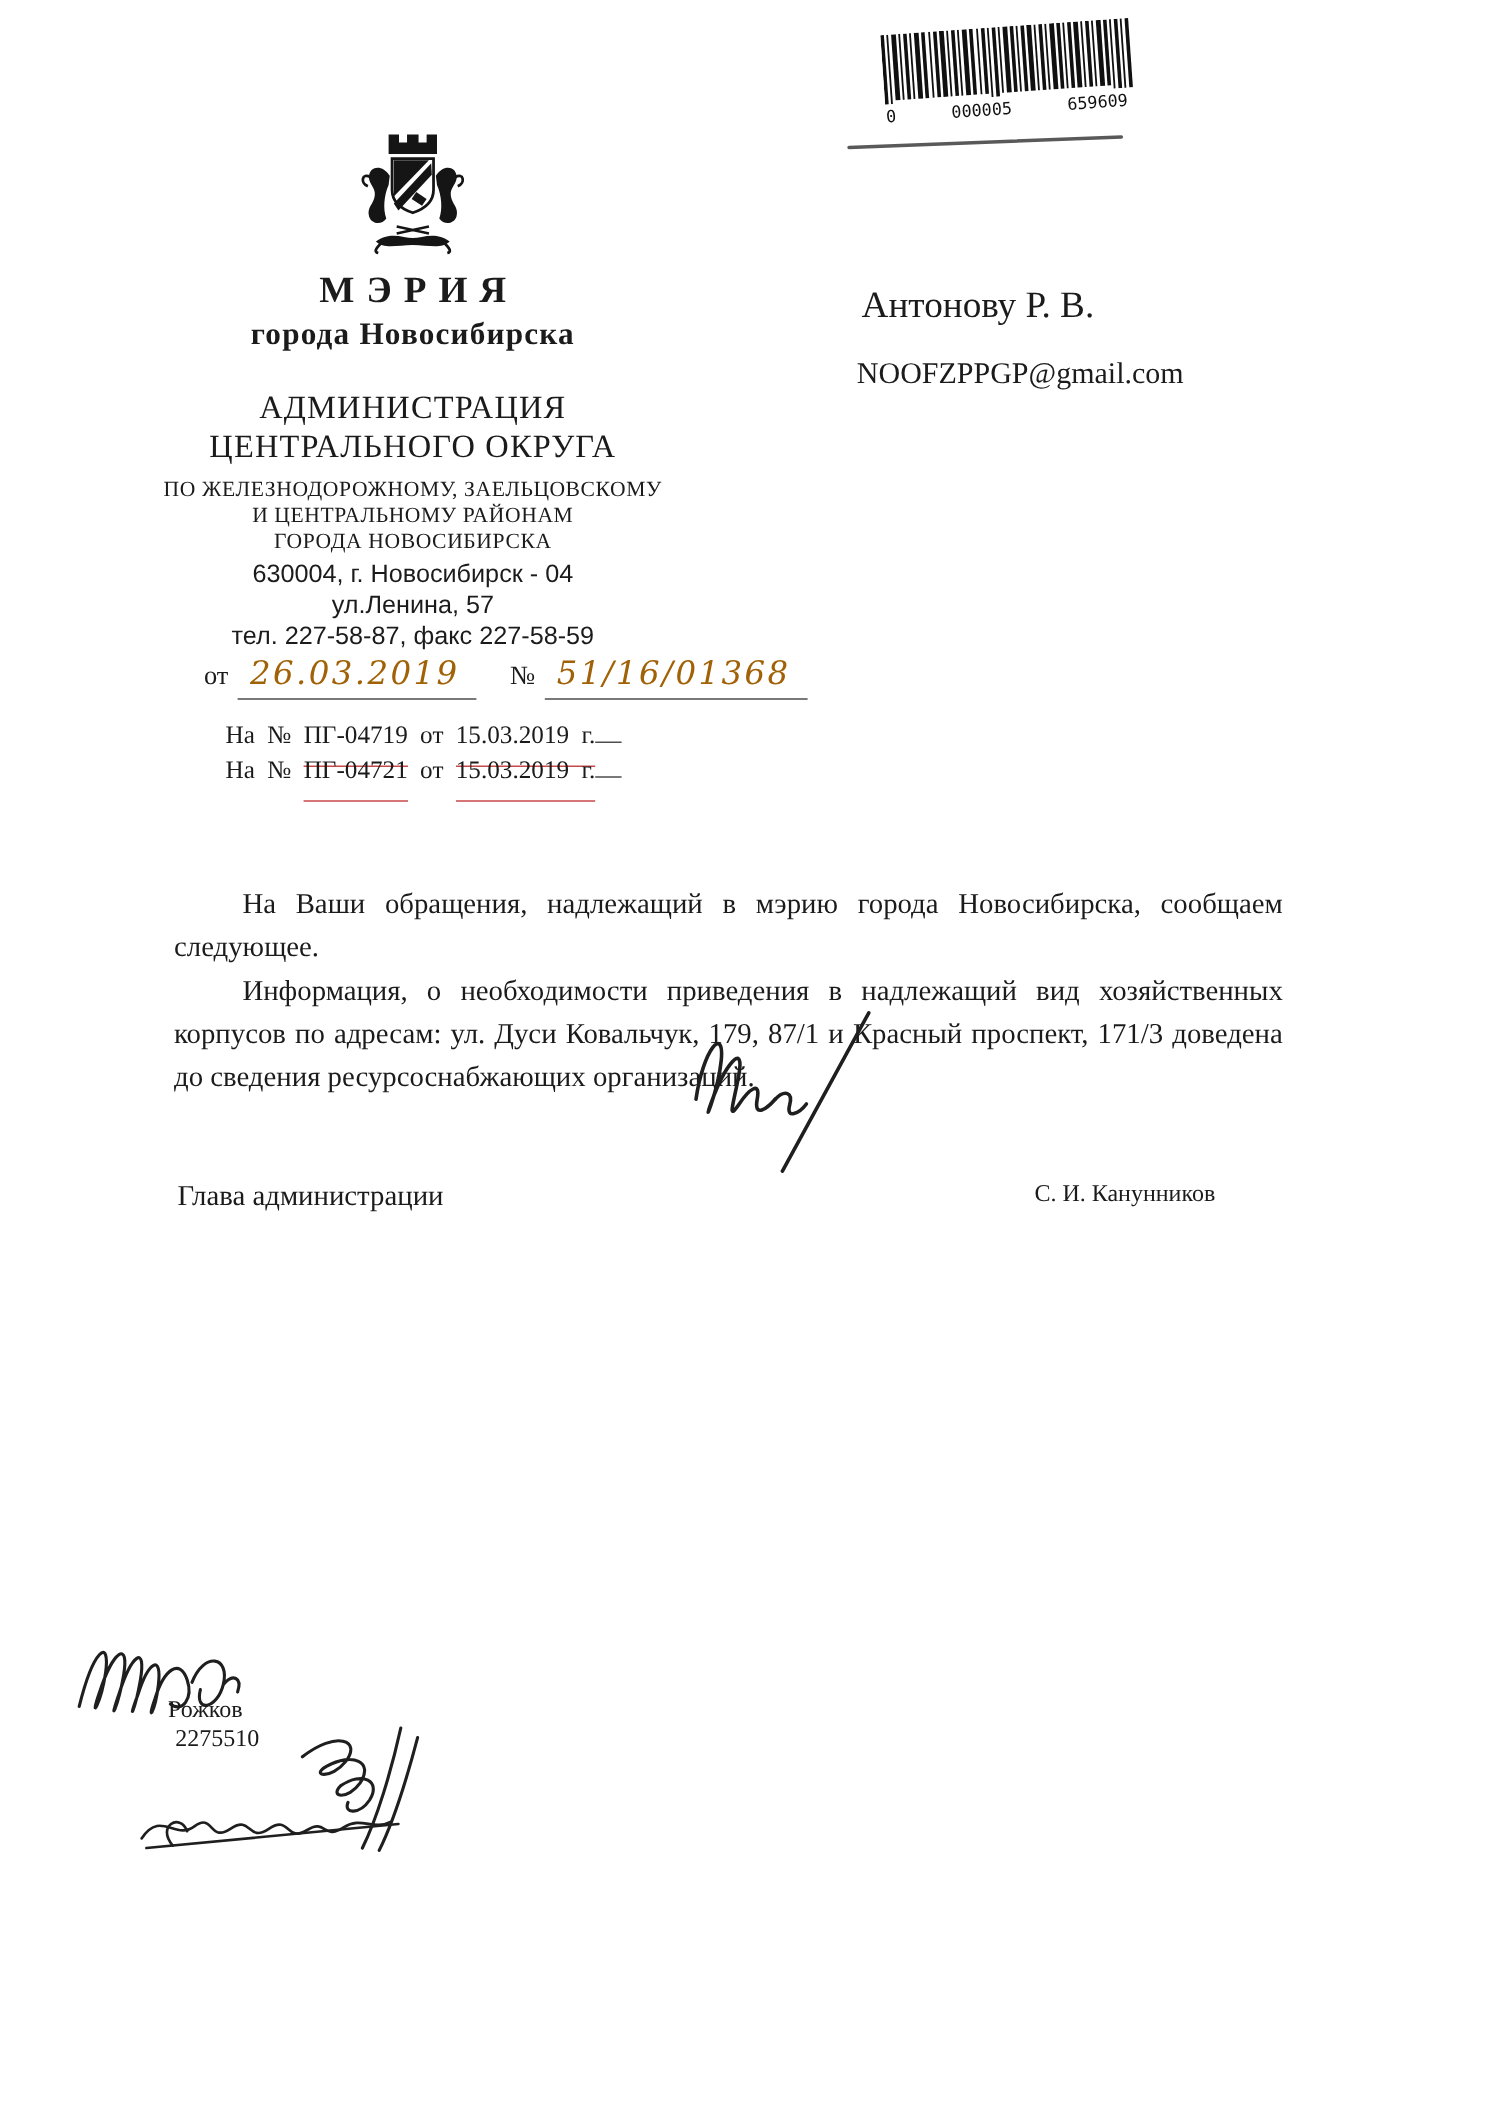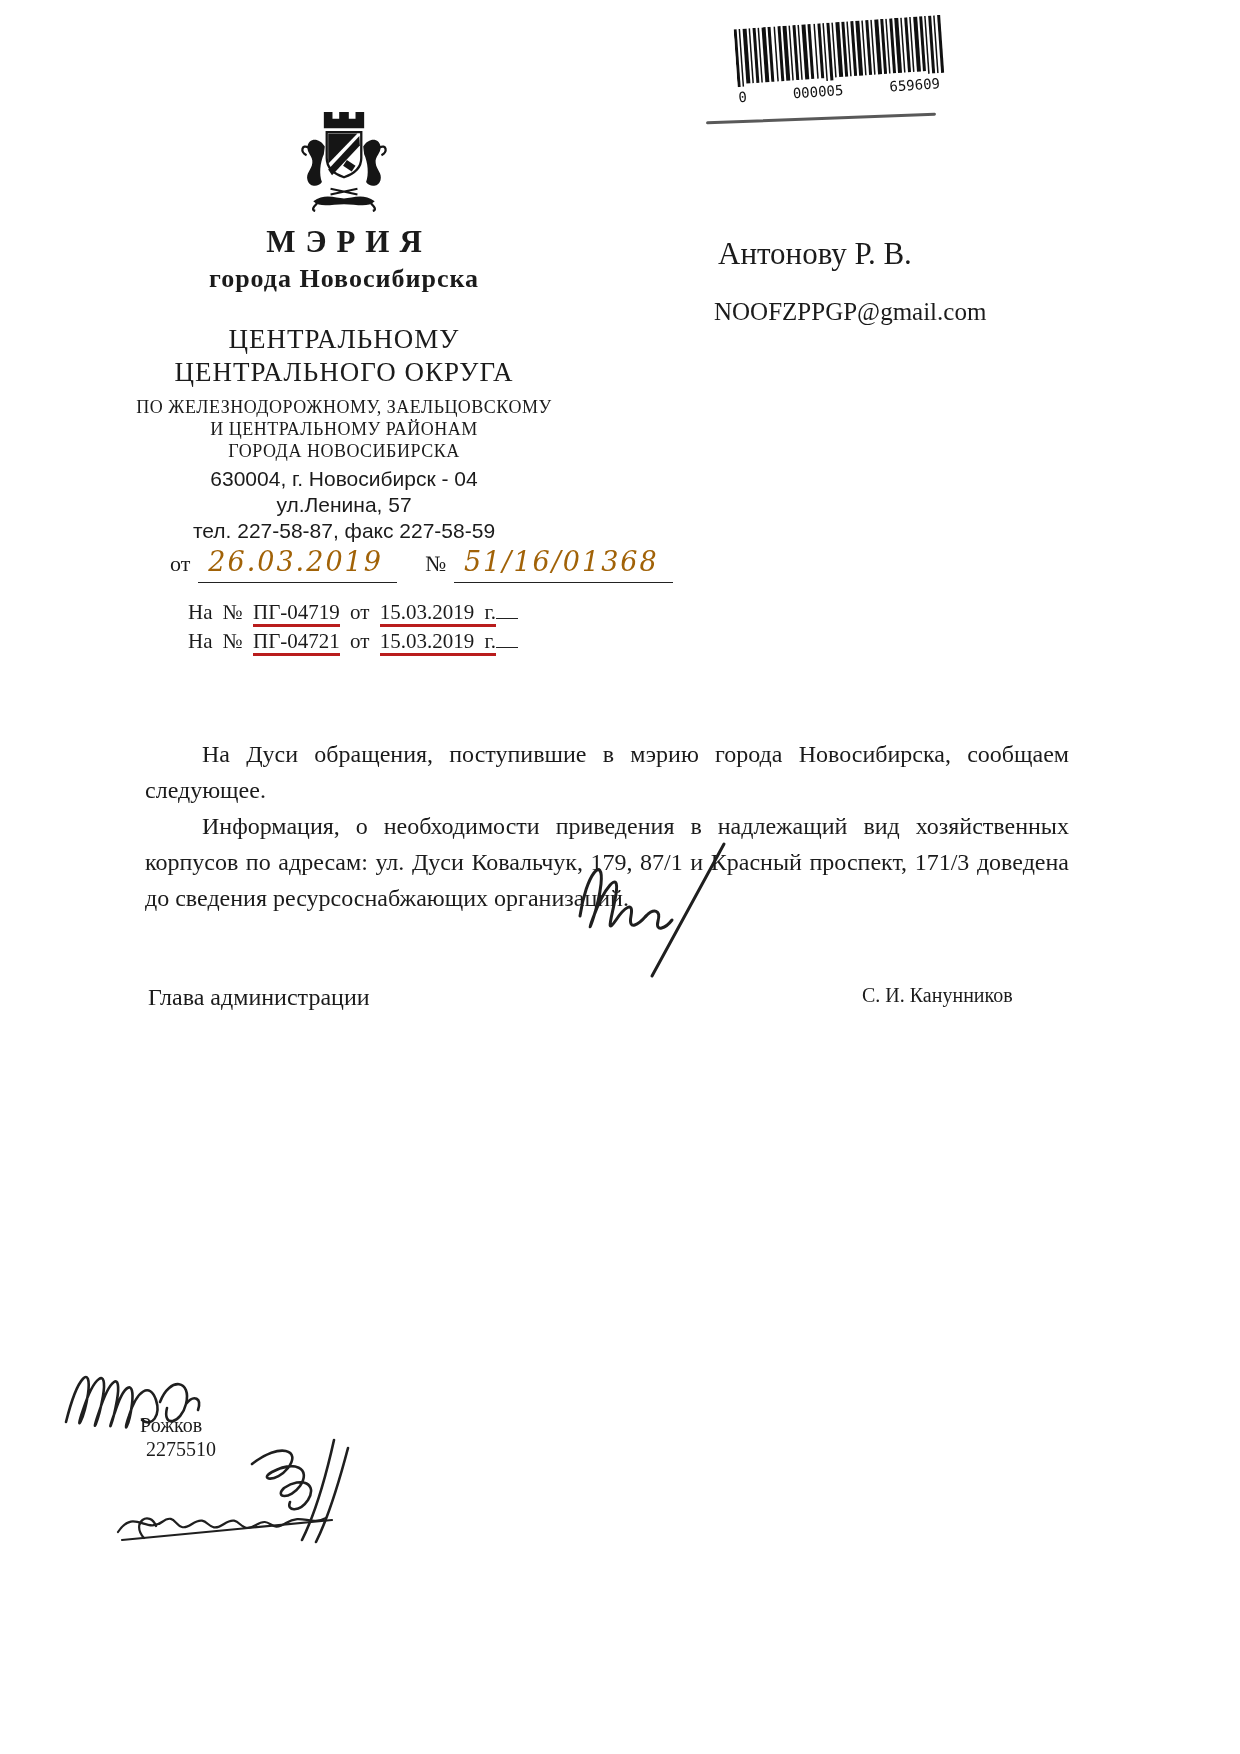--- a/index.html
+++ b/index.html
@@ -33,21 +33,21 @@
   
   .ref-row{left:170px;top:546px;display:flex;align-items:baseline;font-size:22px;}
   .hand{font-family:"DejaVu Serif", serif;font-style:italic;font-size:27px;letter-spacing:2px;color:#a16207;}
   .hand-u{border-bottom:1.5px solid #222;padding:0 14px 5px 10px;margin-left:8px;}
   .hand-u.date{min-width:160px;}
   .hand-u.num{min-width:120px;}
   .no-label{margin-left:28px;}
 
   .incoming{left:188px;top:597px;font-size:21px;line-height:27px;word-spacing:5px;}
   .inc-row{white-space:nowrap;}
-  .u{border-bottom:3px solid #b91c1c;padding-bottom:0;}
+  .u{border-bottom:1px solid #b91c1c;padding-bottom:14px;}
   .u-tail{display:inline-block;width:22px;border-bottom:1px solid #222;height:1em;vertical-align:baseline;}
 
   
   .body-text{left:145px;top:736px;width:924px;font-size:24px;line-height:36px;text-align:justify;}
   .body-text p{margin:0;text-indent:57px;}
 
   
   .sig-position{left:148px;top:984px;font-size:24px;}
   .sig-name{left:862px;top:984px;font-size:20px;}
   .sig-main{left:562px;top:838px;}
@@ -139,21 +139,21 @@
         <path d="M30,40 C24,30 13,31 12,40 C11,47 18,50 17,57 C16,65 10,67 12,75 C14,82 23,83 27,77 C24,69 25,57 29,48 Z" fill="#151515"></path>
         <path d="M13,41 C6,37 4,46 11,49" fill="none" stroke="#151515" stroke-width="2.4"></path>
       </g>
 
       <path d="M36,90 L64,84 M36,84 L64,90" stroke="#151515" stroke-width="2.2"></path>
       <path d="M18,97 C30,88 42,94 50,94 C58,94 70,88 82,97 C75,104 63,100 50,100 C37,100 25,104 18,97 Z" fill="#151515"></path>
       <path d="M22,99 C18,103 16,106 20,107 M78,99 C82,103 84,106 80,107" stroke="#151515" stroke-width="2.4" fill="none"></path>
     </svg>
     <div class="org1">МЭРИЯ</div>
     <div class="org2">города Новосибирска</div>
-    <div class="dept1">ЦЕНТРАЛЬНОМУ</div>
+    <div class="dept1">АДМИНИСТРАЦИЯ</div>
     <div class="dept2">ЦЕНТРАЛЬНОГО ОКРУГА</div>
     <div class="dept-s first">ПО ЖЕЛЕЗНОДОРОЖНОМУ, ЗАЕЛЬЦОВСКОМУ</div>
     <div class="dept-s">И ЦЕНТРАЛЬНОМУ РАЙОНАМ</div>
     <div class="dept-s">ГОРОДА НОВОСИБИРСКА</div>
     <div class="addr first">630004, г. Новосибирск - 04</div>
     <div class="addr">ул.Ленина, 57</div>
     <div class="addr">тел. 227-58-87, факс 227-58-59</div>
   </div>
 
   <div class="abs recipient-name">Антонову Р. В.</div>
@@ -175,21 +175,21 @@
     </div>
     <div class="inc-row">
       <span>На №</span>
       <span class="u">ПГ-04721</span>
       <span>от</span>
       <span class="u">15.03.2019 г.</span><span class="u-tail"></span>
     </div>
   </div>
 
   <div class="abs body-text">
-    <p>На Дуси обращения, поступившие в мэрию города Новосибирска, сообщаем следующее.</p>
+    <p>На Ваши обращения, надлежащий в мэрию города Новосибирска, сообщаем следующее.</p>
     <p>Информация, о необходимости приведения в надлежащий вид хозяйственных корпусов по адресам: ул. Дуси Ковальчук, 179, 87/1 и Красный проспект, 171/3 доведена до сведения ресурсоснабжающих организаций.</p>
   </div>
 
   <div class="abs sig-position">Глава администрации</div>
   <svg class="abs sig sig-main" width="180" height="142" viewBox="0 0 180 142">
     <path d="M18,78 C24,36 42,16 39,46 C36,74 22,104 31,80 C42,50 58,30 54,56 C50,80 43,98 54,82 C62,70 72,62 69,78 C66,94 77,86 84,78" stroke-width="3"></path>
     <path d="M84,78 C92,70 99,72 96,83 C93,95 104,90 110,82" stroke-width="3"></path>
     <path d="M162,6 L90,138" stroke-width="3"></path>
   </svg>
   <div class="abs sig-name">С. И. Канунников</div>

